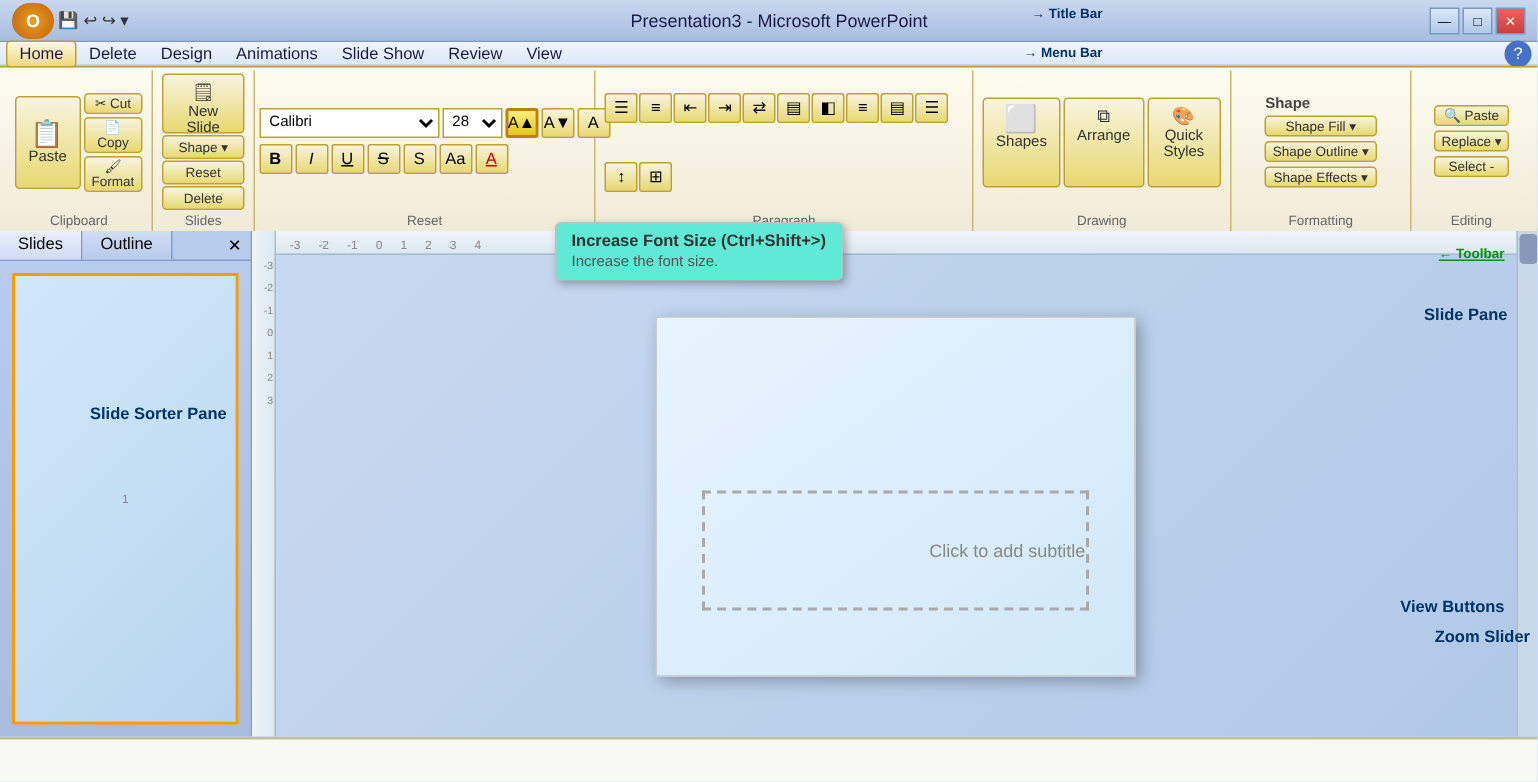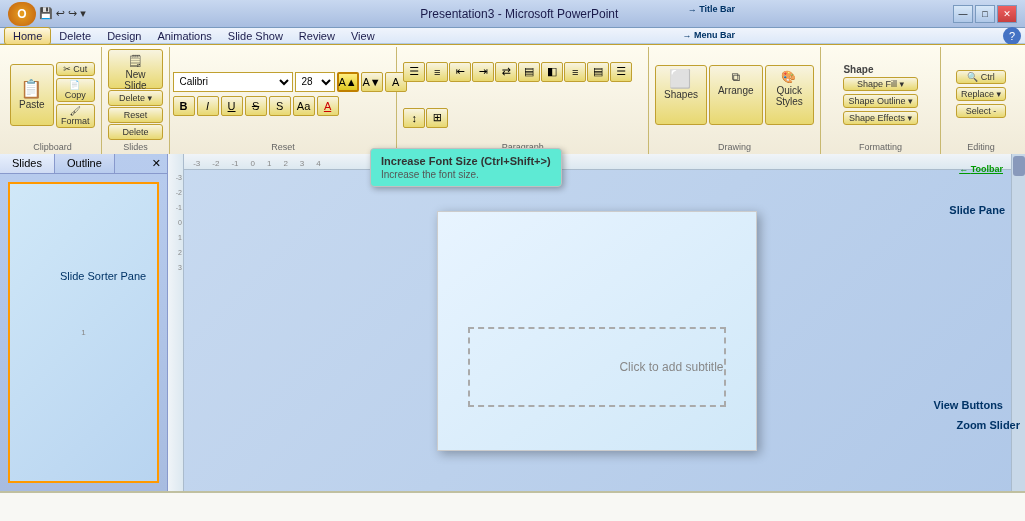--- a/index.html
+++ b/index.html
@@ -368,21 +368,21 @@
       </div>
       <div class="ribbon-group-label">Clipboard</div>
     </div>
 
     <div class="ribbon-group">
       <div class="ribbon-group-content" style="flex-direction:column;align-items:flex-start;gap:1px;">
         <button class="ribbon-btn ribbon-btn-large" style="height:40px;">
           <span class="ribbon-icon-small">🗒</span>
           <span>New Slide</span>
         </button>
-        <button class="ribbon-btn" style="font-size:9px;width:100%;">Delete ▾</button>
+        <button class="ribbon-btn" style="font-size:9px;width:100%;">Shape ▾</button>
         <button class="ribbon-btn" style="font-size:9px;width:100%;">Reset</button>
         <button class="ribbon-btn" style="font-size:9px;width:100%;">Delete</button>
       </div>
       <div class="ribbon-group-label">Slides</div>
     </div>
 
     <div class="ribbon-group font-group">
       <div style="display:flex;flex-direction:column;gap:2px;flex:1;justify-content:center;margin-left:13px;">
         <div class="font-row">
           <select class="font-select">
@@ -457,21 +457,21 @@
         <div style="font-size:10px;font-weight:bold;color:#444;">Shape</div>
         <button class="ribbon-btn formatting-btn">Shape Fill ▾</button>
         <button class="ribbon-btn formatting-btn">Shape Outline ▾</button>
         <button class="ribbon-btn formatting-btn">Shape Effects ▾</button>
       </div>
       <div class="ribbon-group-label">Formatting</div>
     </div>
 
     <div class="ribbon-group editing-group">
       <div style="display:flex;flex-direction:column;gap:2px;flex:1;justify-content:center;">
-        <button class="ribbon-btn formatting-btn">🔍 Ctrl</button>
+        <button class="ribbon-btn formatting-btn">🔍 Paste</button>
         <button class="ribbon-btn formatting-btn">Replace ▾</button>
         <button class="ribbon-btn formatting-btn">Select -</button>
       </div>
       <div class="ribbon-group-label">Editing</div>
     </div>
 
   </div>
 </div>
 
 <div id="tooltip">
@@ -486,21 +486,21 @@
       <div class="ptab active">Slides</div>
       <div class="ptab">Outline</div>
       <div class="ptab-close">✕</div>
     </div>
     <div id="slide-thumb">
       <div class="slide-thumb-content">
         <span style="font-size:8px;color:#888;">1</span>
       </div>
     </div>
 
-    <div style="position:absolute;left:60px;top:270px;font-size:11px;font-weight:normal;color:#003366;text-align:center;">Slide Sorter Pane</div>
+    <div style="position:absolute;left:60px;top:270px;font-size:11px;font-weight:bold;color:#003366;text-align:center;">Slide Sorter Pane</div>
   </div>
 
   <div id="slide-area">
 
     <div id="ruler-top">
       <span class="ruler-mark">-4</span>
       <span class="ruler-mark">-3</span>
       <span class="ruler-mark">-2</span>
       <span class="ruler-mark">-1</span>
       <span class="ruler-mark">0</span>

